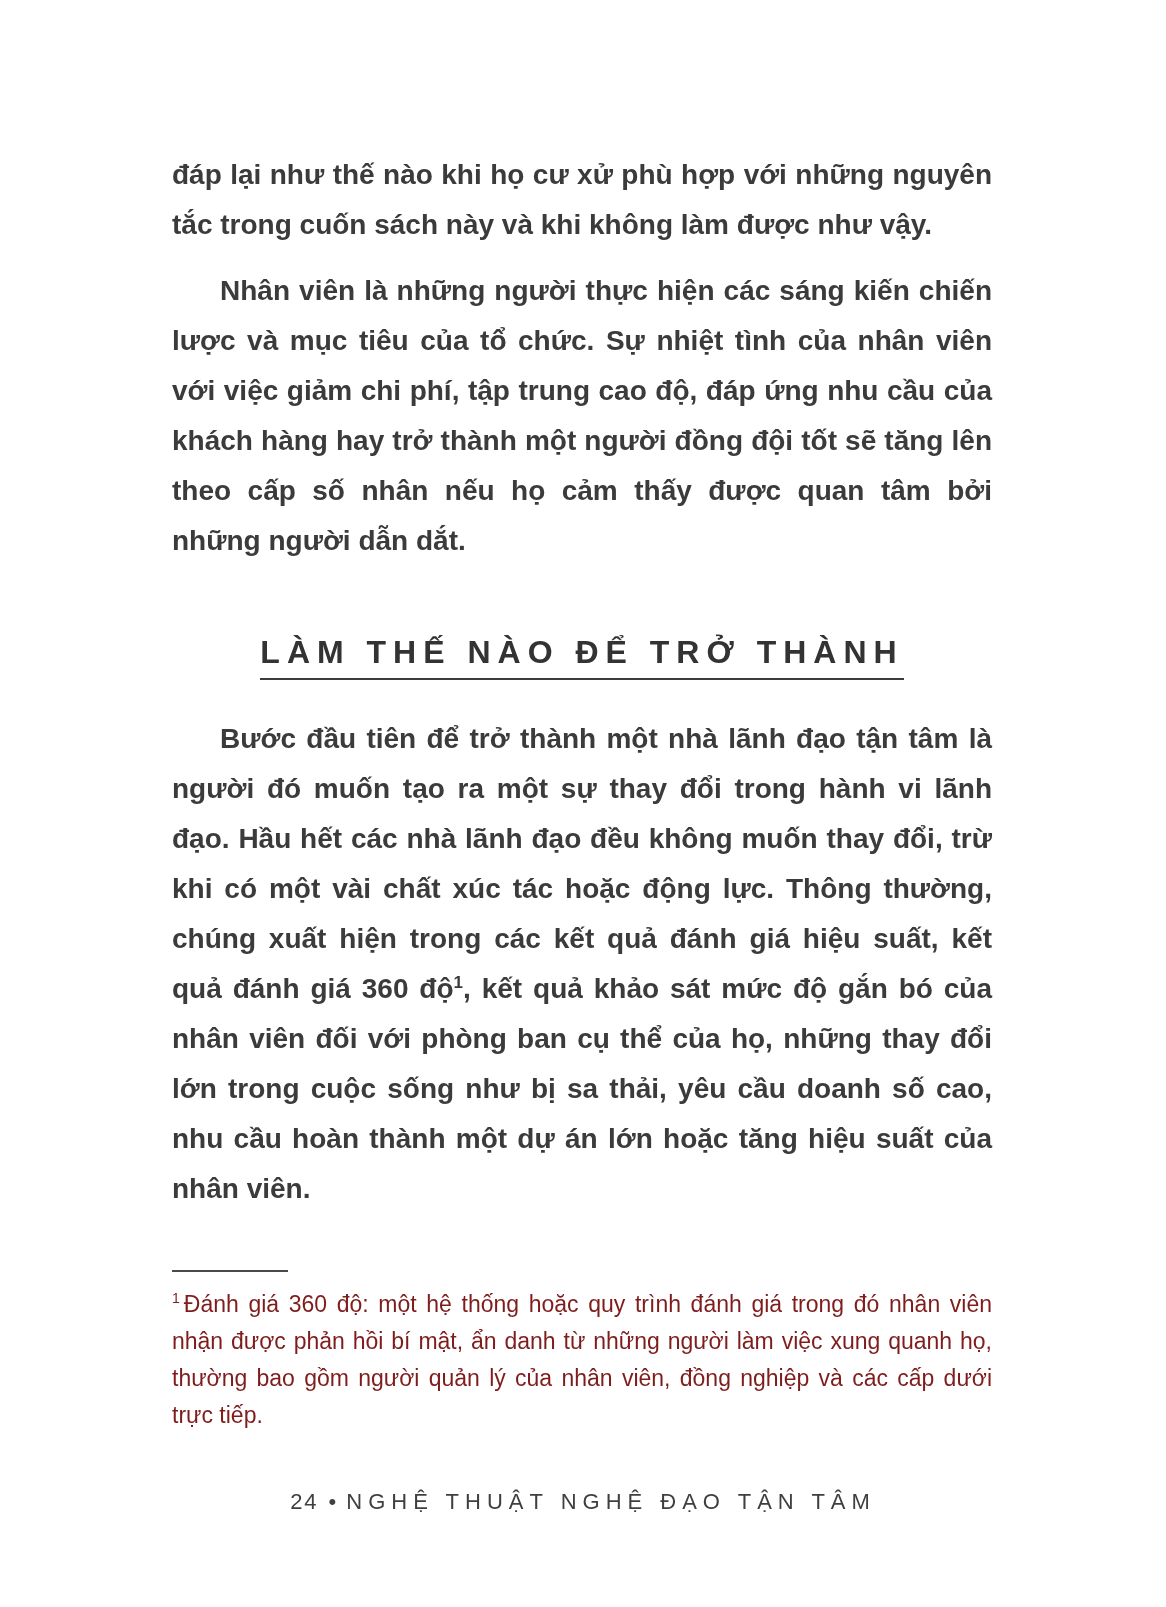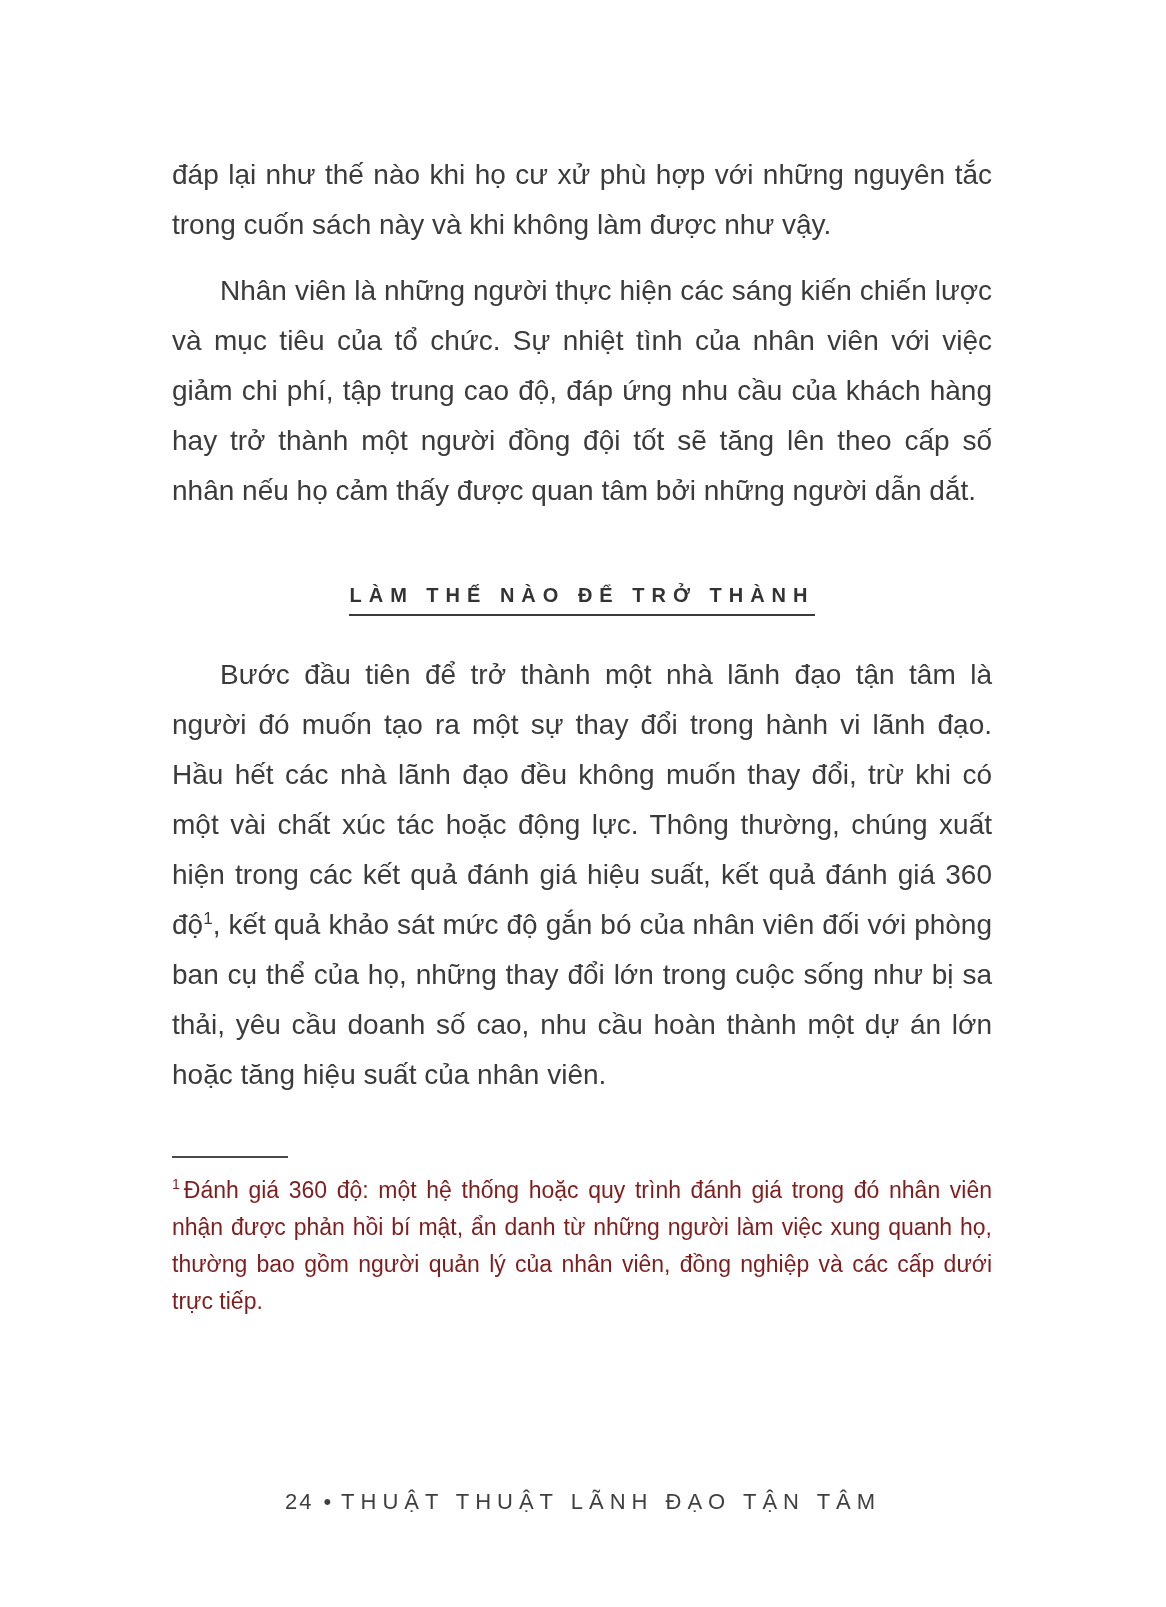--- a/index.html
+++ b/index.html
@@ -15,33 +15,33 @@
     overflow: hidden;
   }
   .content {
     padding: 150px 174px 0 172px;
   }
   p.body {
     font-size: 28px;
     line-height: 50px;
     text-align: justify;
     color: #3b3b3b;
-    font-weight: 400;
+    font-weight: 700;
   }
   p.body.indent { text-indent: 48px; }
   p.para-2 { margin-top: 16px; }
   sup.fn-ref {
     font-size: 17px;
     line-height: 0;
     vertical-align: super;
   }
   h1.section-heading {
     margin-top: 68px;
     text-align: center;
-    font-size: 20px;
+    font-size: 32px;
     font-weight: 600;
     letter-spacing: 7px;
     color: #333333;
   }
   h1.section-heading .hline {
     display: block;
     width: fit-content;
     margin: 0 auto 16px auto;
     padding-bottom: 7px;
     border-bottom: 2px solid #3b3b3b;
@@ -93,15 +93,15 @@
     <p class="body indent para-3"><span>Bước đầu tiên để trở thành một nhà lãnh đạo tận tâm là người đó muốn tạo ra một sự thay đổi trong hành vi lãnh đạo. Hầu hết các nhà lãnh đạo đều không muốn thay đổi, trừ khi có một vài chất xúc tác hoặc động lực. Thông thường, chúng xuất hiện trong các kết quả đánh giá hiệu suất, kết quả đánh giá 360 độ</span><sup class="fn-ref">1</sup><span>, kết quả khảo sát mức độ gắn bó của nhân viên đối với phòng ban cụ thể của họ, những thay đổi lớn trong cuộc sống như bị sa thải, yêu cầu doanh số cao, nhu cầu hoàn thành một dự án lớn hoặc tăng hiệu suất của nhân viên.</span></p>
 
     <div class="footnote-block">
       <div class="footnote-rule"></div>
       <p class="footnote-text"><sup class="fn-ref">1</sup><span>Đánh giá 360 độ: một hệ thống hoặc quy trình đánh giá trong đó nhân viên nhận được phản hồi bí mật, ẩn danh từ những người làm việc xung quanh họ, thường bao gồm người quản lý của nhân viên, đồng nghiệp và các cấp dưới trực tiếp.</span></p>
     </div>
 
   </div>
 
   <div class="footer">
-    <span class="pagenum">24</span><span class="bullet">•</span><span>THUẬT THUẬT LÃNH ĐẠO TẬN TÂM</span>
+    <span class="pagenum">24</span><span class="bullet">•</span><span>NGHỆ THUẬT NGHỆ ĐẠO TẬN TÂM</span>
   </div>
 </div>
 
 </body></html>

